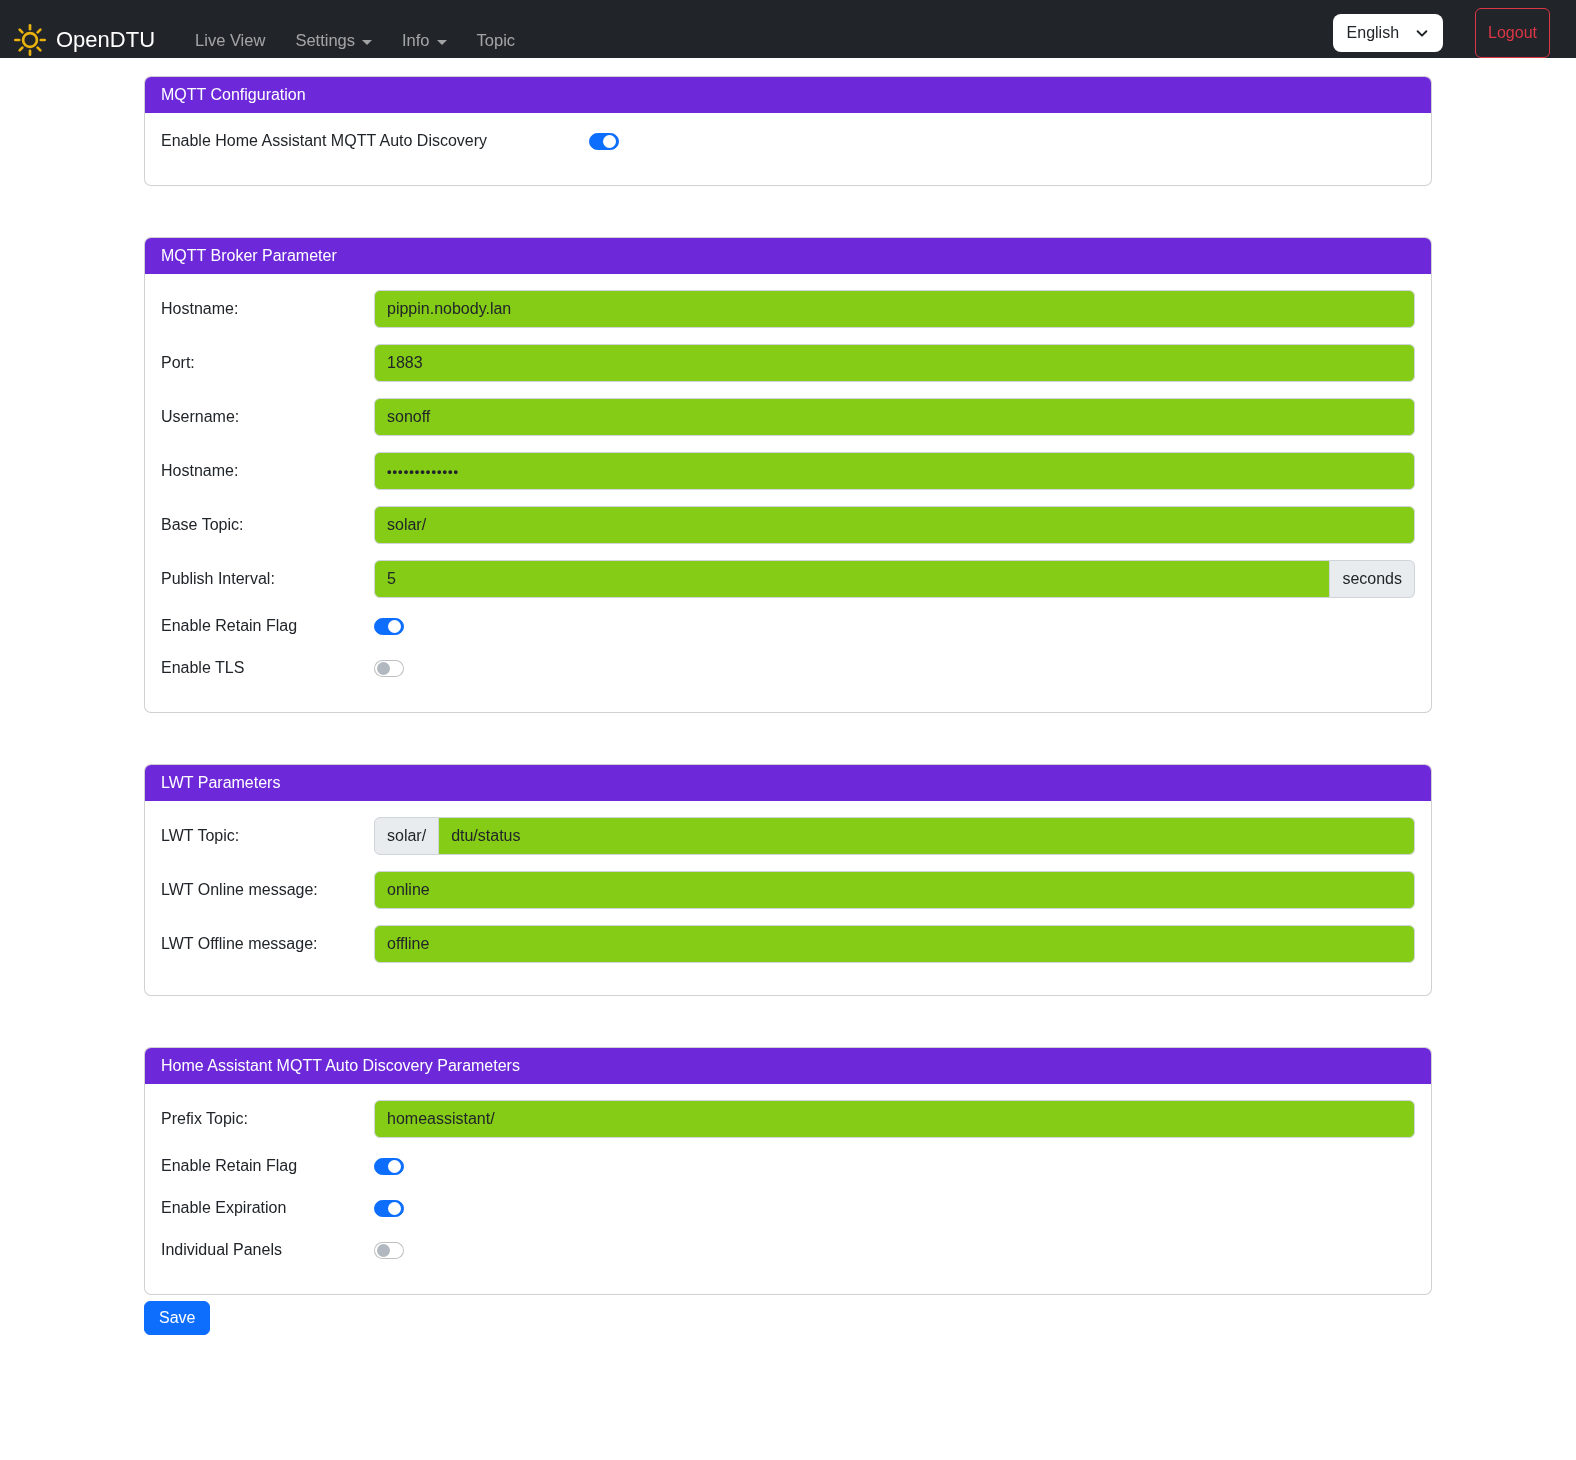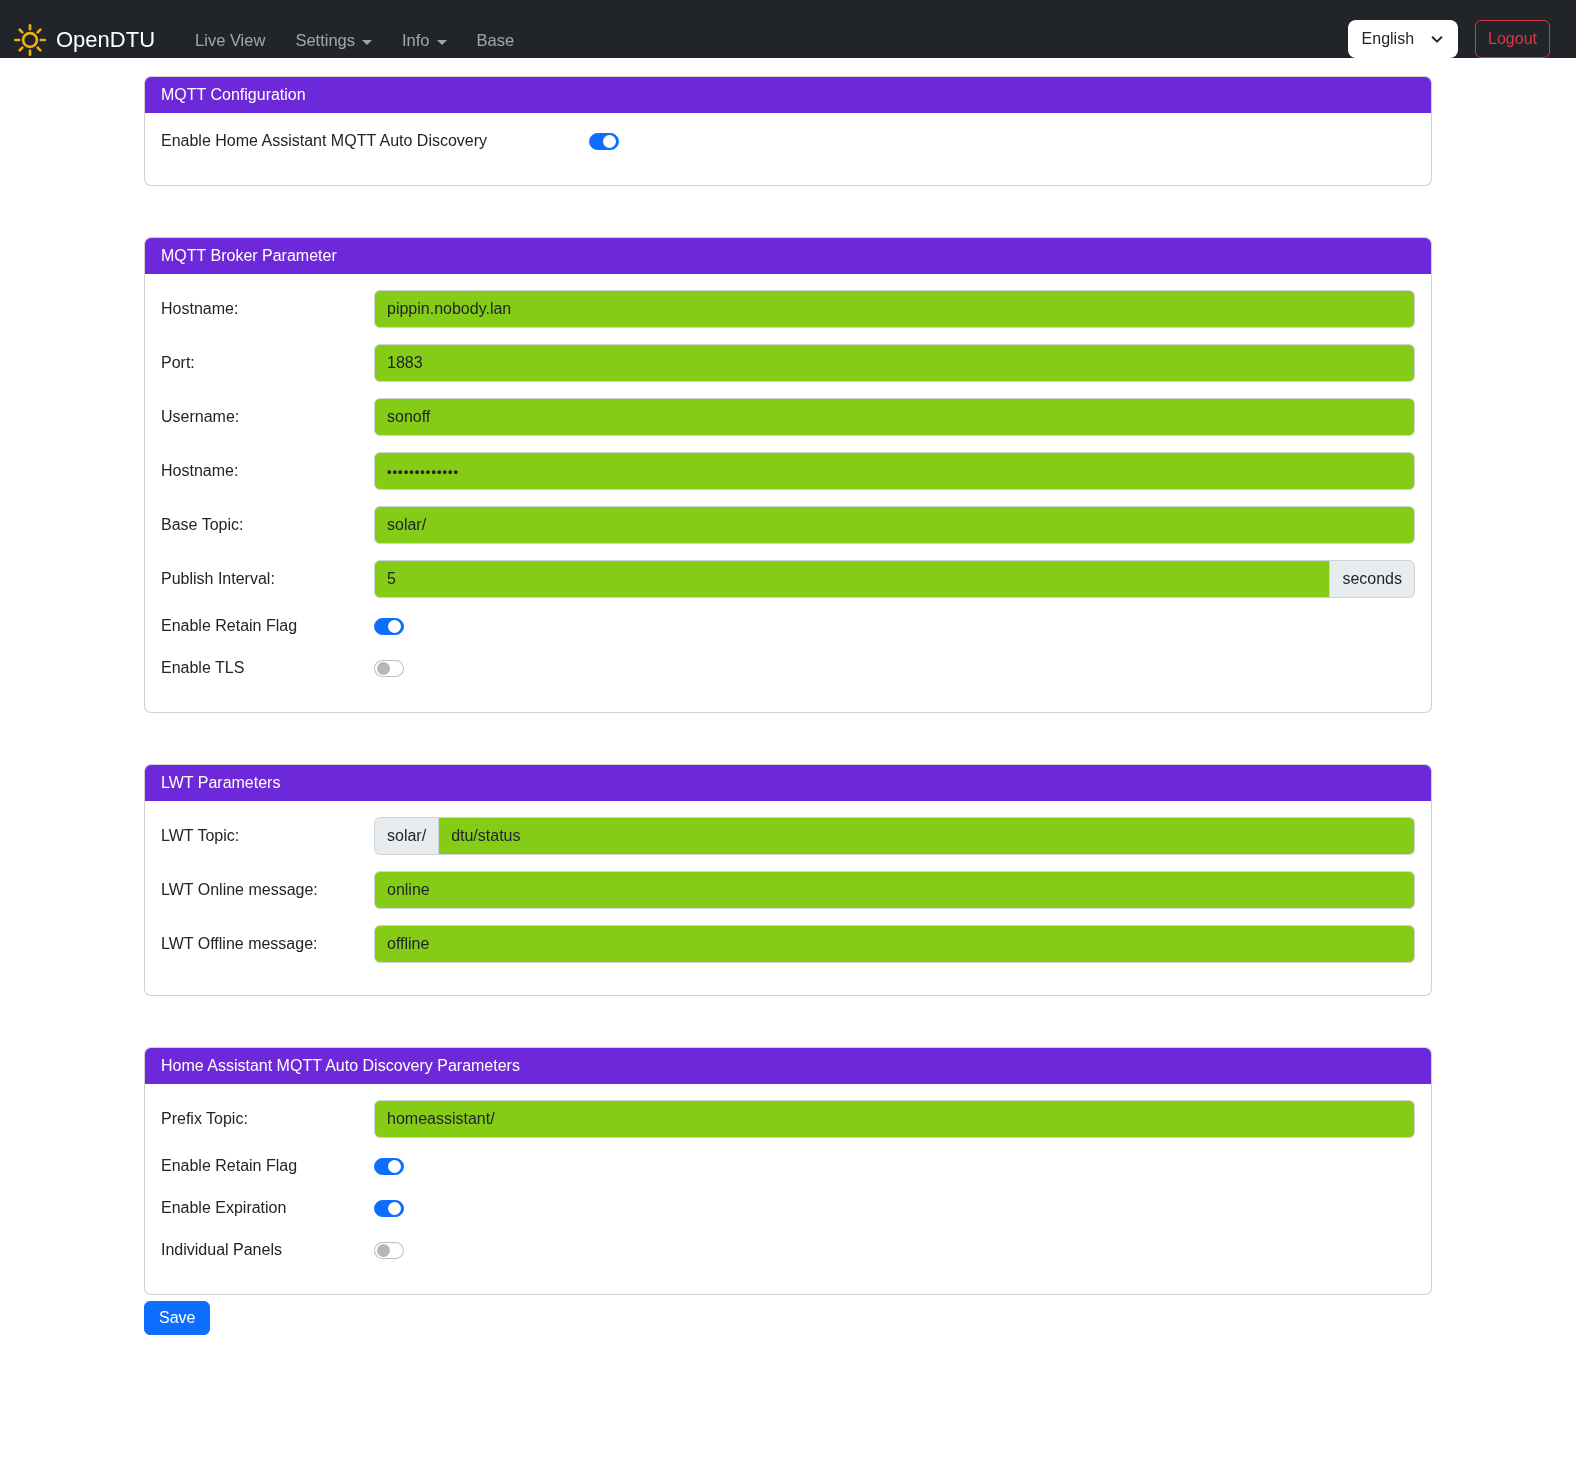--- a/index.html
+++ b/index.html
@@ -22,29 +22,29 @@
   .nav-link {
     color: rgba(255,255,255,0.58); font-size: 16.5px;
     padding: 8px 14px; cursor: pointer; display: flex; align-items: center;
   }
   .caret {
     display: inline-block; margin-left: 7px; margin-top: 3px;
     border-top: 5px solid currentColor;
     border-right: 5px solid transparent;
     border-left: 5px solid transparent;
   }
-  .nav-right { margin-left: auto; display: flex; align-items: center; gap: 17px; }
+  .nav-right { margin-left: auto; display: flex; align-items: center; gap: 32px; }
   .lang-select {
     background: #fff; border: 0; border-radius: 8px;
     height: 38px; padding: 0 14px; display: flex; align-items: center; gap: 16px;
     font-size: 16px; color: #212529; cursor: pointer;
   }
   .logout-btn {
     background: transparent; border: 1px solid #dc3545; color: #dc3545;
-    border-radius: 6px; height: 38px; padding: 0 12px; font-size: 16px;
+    border-radius: 6px; height: 50px; padding: 0 12px; font-size: 16px;
     display: flex; align-items: center; cursor: pointer;
     font-family: inherit;
   }
 
   
   .container { width: 1288px; margin: 0 auto; padding-top: 18px; }
   h1.page-title { font-size: 40px; font-weight: 500; margin-bottom: 14px; letter-spacing: -0.5px; }
 
   .card {
     border: 1px solid rgba(0,0,0,0.18); border-radius: 7px;
@@ -128,21 +128,21 @@
   <div class="nav-links">
     <span class="nav-link">Live View</span>
     <span class="nav-link">
         <span>Settings</span>
         <span class="caret"></span>
       </span>
     <span class="nav-link">
         <span>Info</span>
         <span class="caret"></span>
       </span>
-    <span class="nav-link">Base</span>
+    <span class="nav-link">Topic</span>
   </div>
   <div class="nav-right">
     <div class="lang-select">
       <span>English</span>
       <span class="chev-icon">
         <svg width="14" height="14" viewBox="0 0 16 16" fill="none" stroke="#212529" stroke-width="2.2" stroke-linecap="round" stroke-linejoin="round">
           <polyline points="3,6 8,11 13,6"></polyline>
         </svg>
       </span>
     </div>

